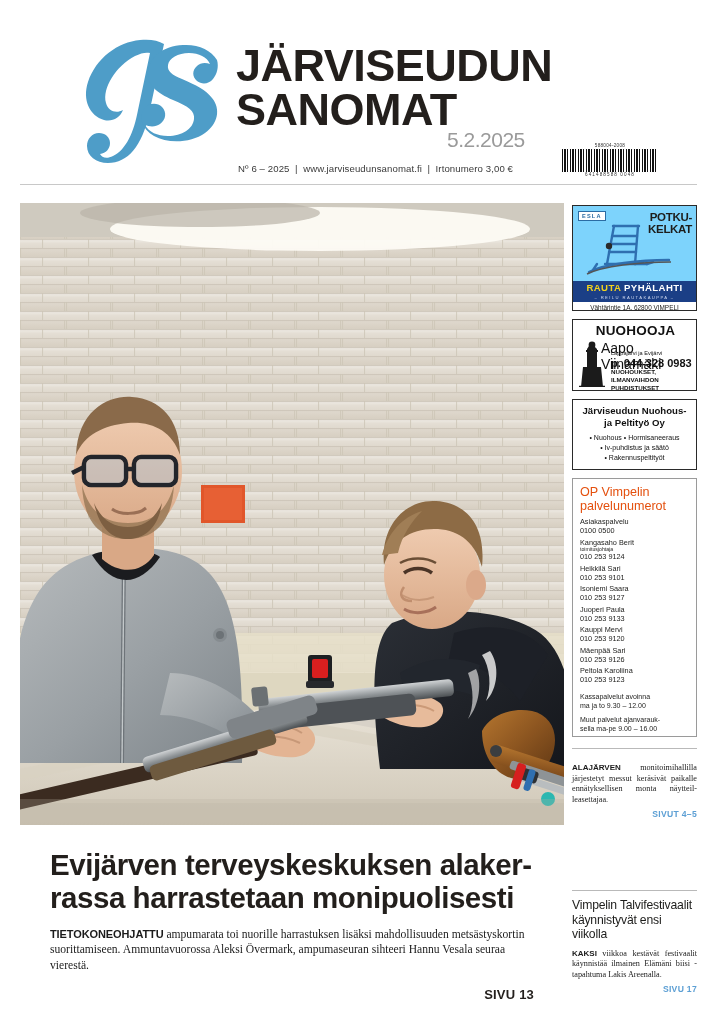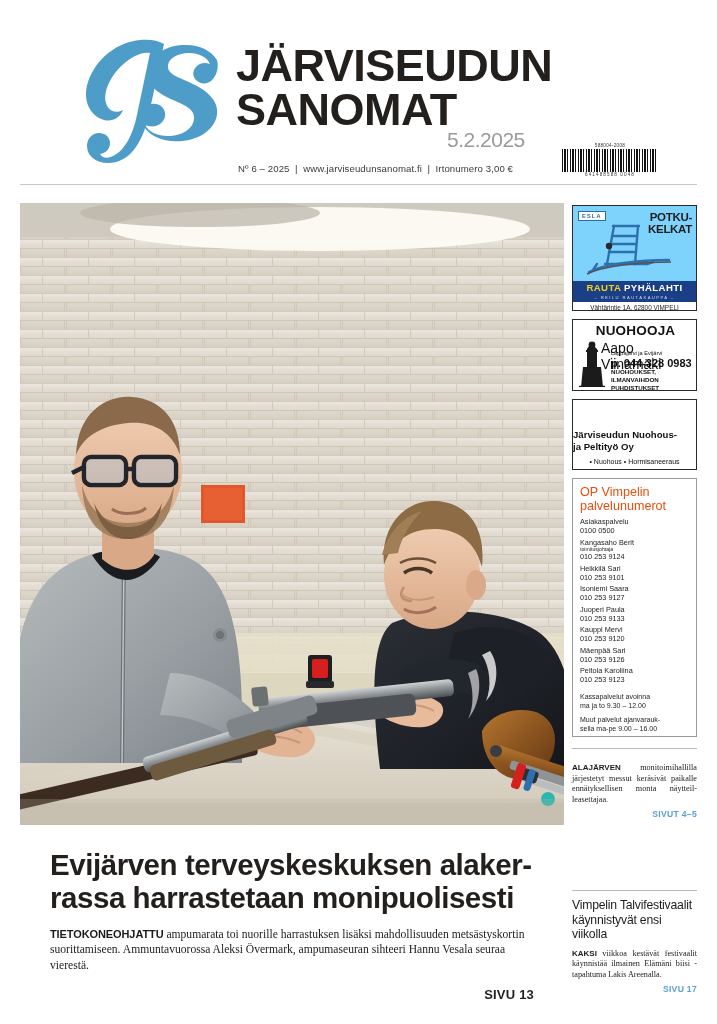--- a/index.html
+++ b/index.html
@@ -100,21 +100,21 @@
   .ad2-inner { position: relative; height: 100%; padding: 3px 4px 0 0; }
   .nuo-title { text-align: center; font-weight: 700; font-size: 13.5px; letter-spacing: 0.2px; color: #111; margin-left: 6px; }
   .chimney { position: absolute; left: 4px; top: 17px; width: 30px; height: 50px; }
   .nuo-name { position: absolute; left: 28px; top: 20px; font-weight: 400; font-size: 14px; color: #111; }
   .nuo-area { position: absolute; left: 38px; top: 30px; font-size: 5.6px; color: #111; }
   .nuo-phone { position: absolute; left: 38px; top: 37px; font-weight: 700; font-size: 11px; color: #111; }
   .nuo-serv { position: absolute; left: 38px; top: 48px; font-weight: 700; font-size: 6.2px; line-height: 1.28; color: #111; }
 
   
   .ad3 { top: 196px; height: 71px; }
-  .ad3 .t { font-weight:700; font-size: 9.6px; line-height:1.2; color:#111; padding-top:5px;margin-top:24px; }
+  .ad3 .t { text-align:center; font-weight:700; font-size: 9.6px; line-height:1.2; color:#111; padding-top:5px; }
   .ad3 .s { text-align:center; font-size: 7px; line-height:1.42; color:#111; padding-top:5px; }
   .ad3 .p { text-align:center; font-weight:700; font-size: 12.5px; color:#111; padding-top:6px; letter-spacing:0.3px; }
 
   
   .ad4 { top: 275px; height: 259px; border: 1px solid #9a9a9a; }
   .op-title { color: #e4500e; font-size: 12.6px; line-height: 1.12; font-weight: 400; padding: 6px 0 0 7px; }
   .op-list { padding: 5px 0 0 7px; }
   .op-item { margin-bottom: 3.0px; }
   .op-name { font-size: 7.3px; color: #1d1d1b; line-height: 1.2; }
   .op-role { font-size: 5.2px; color: #1d1d1b; line-height: 1.1; }

